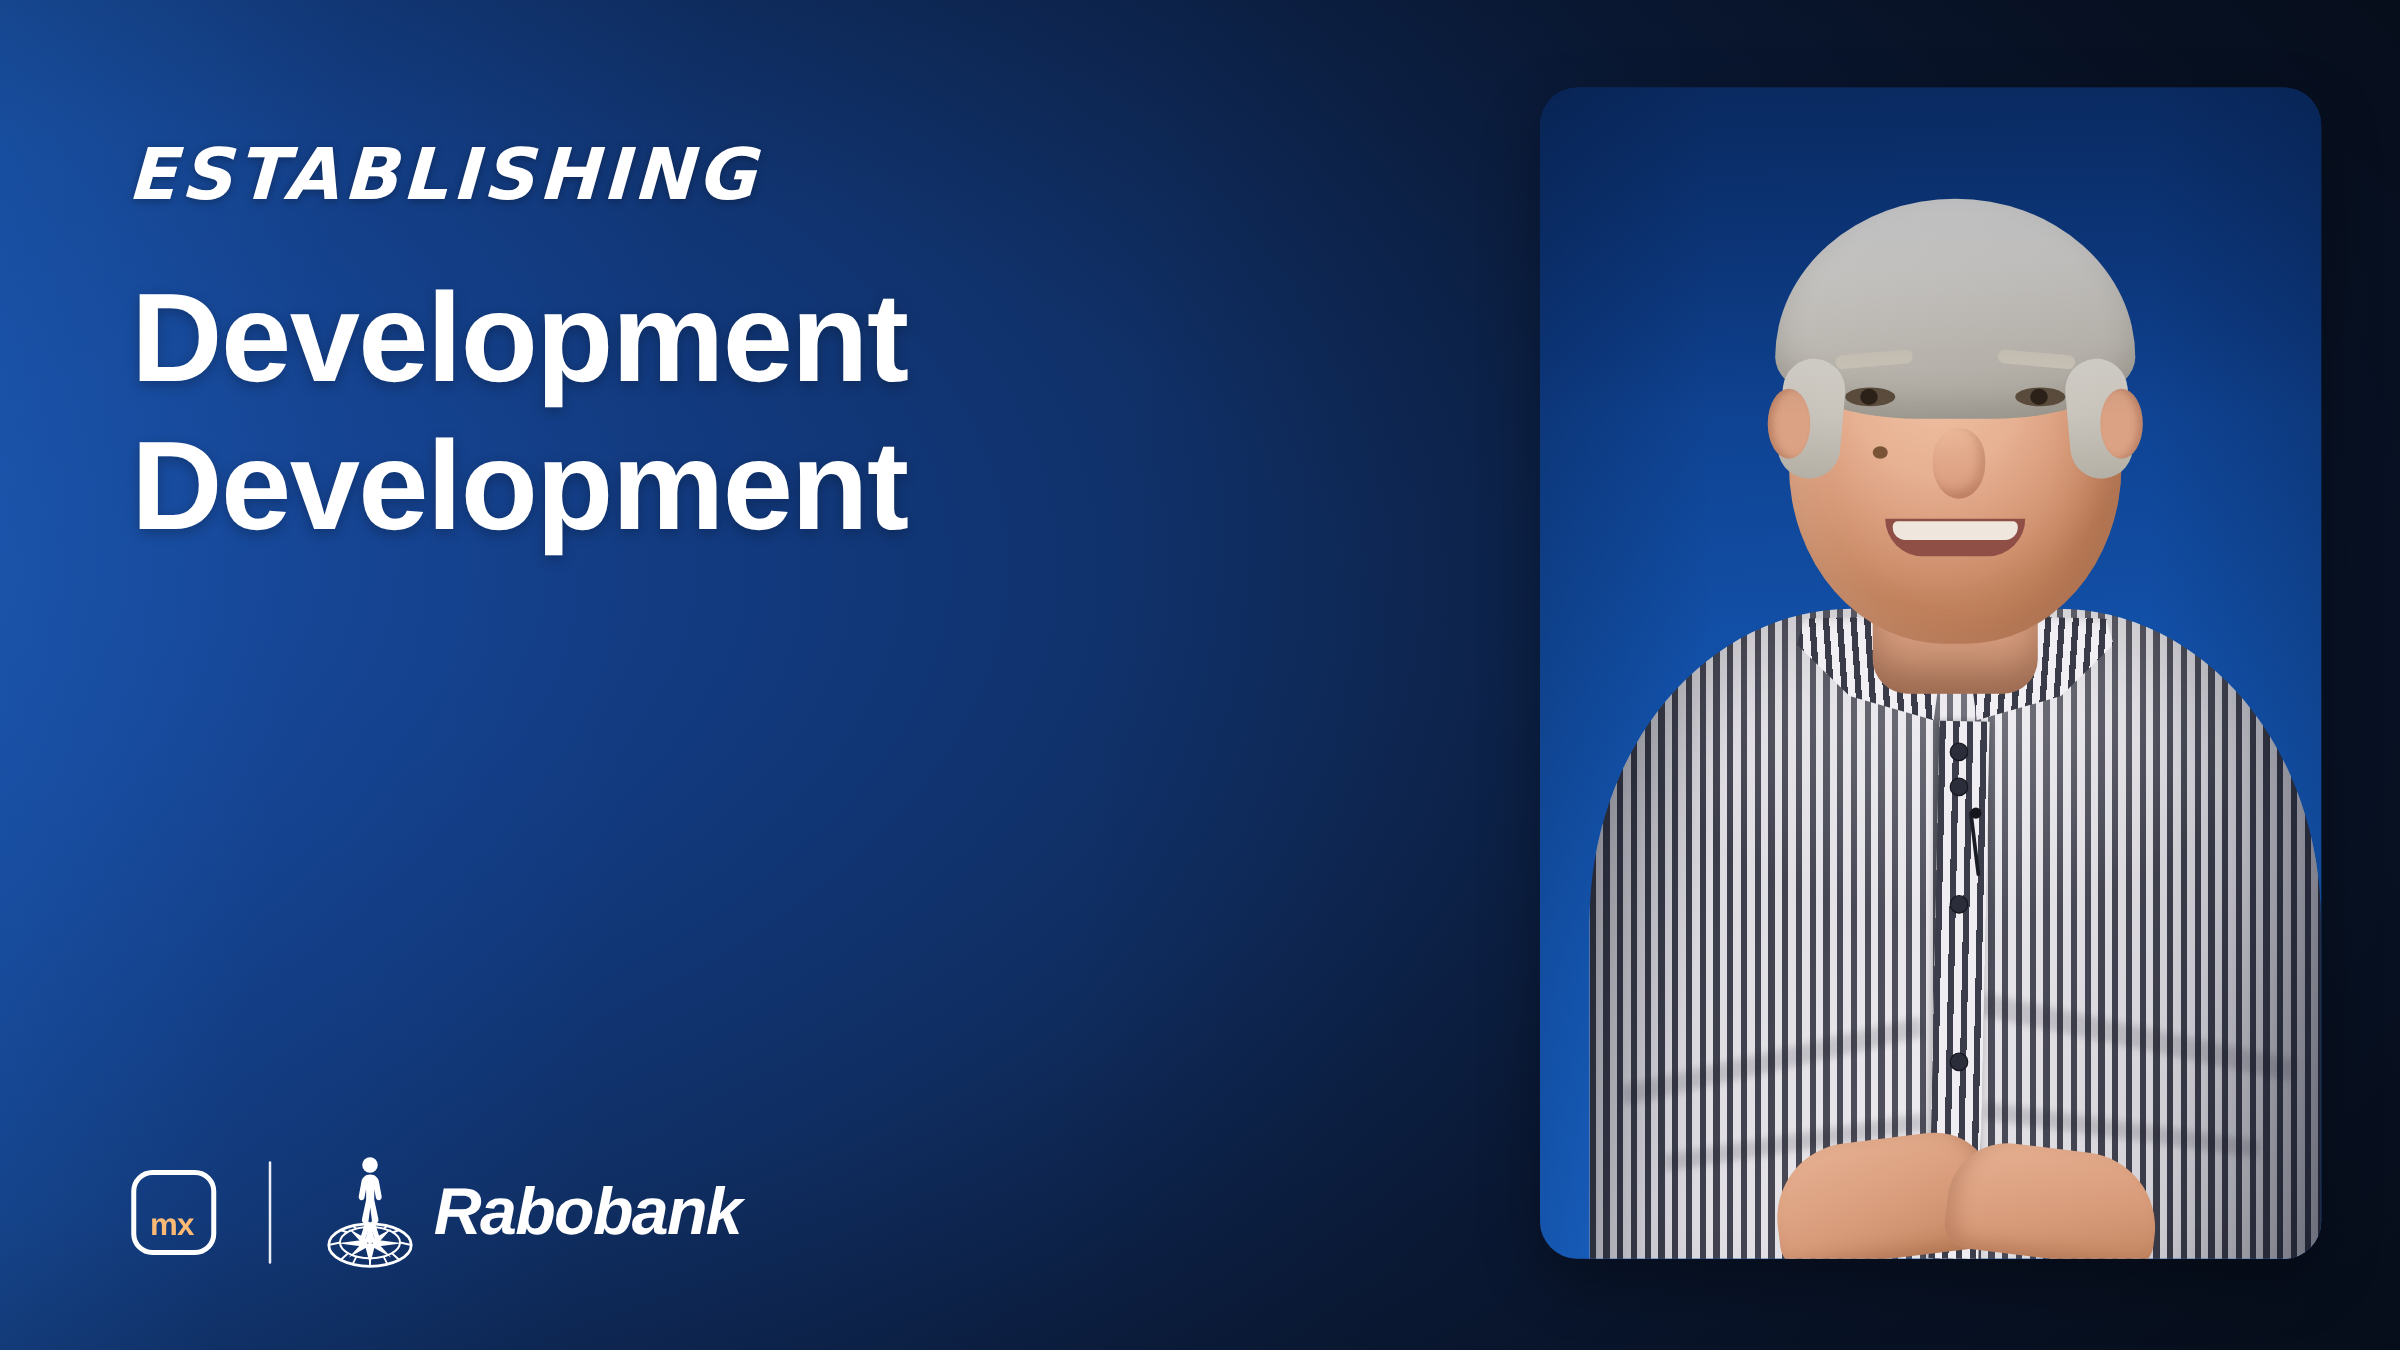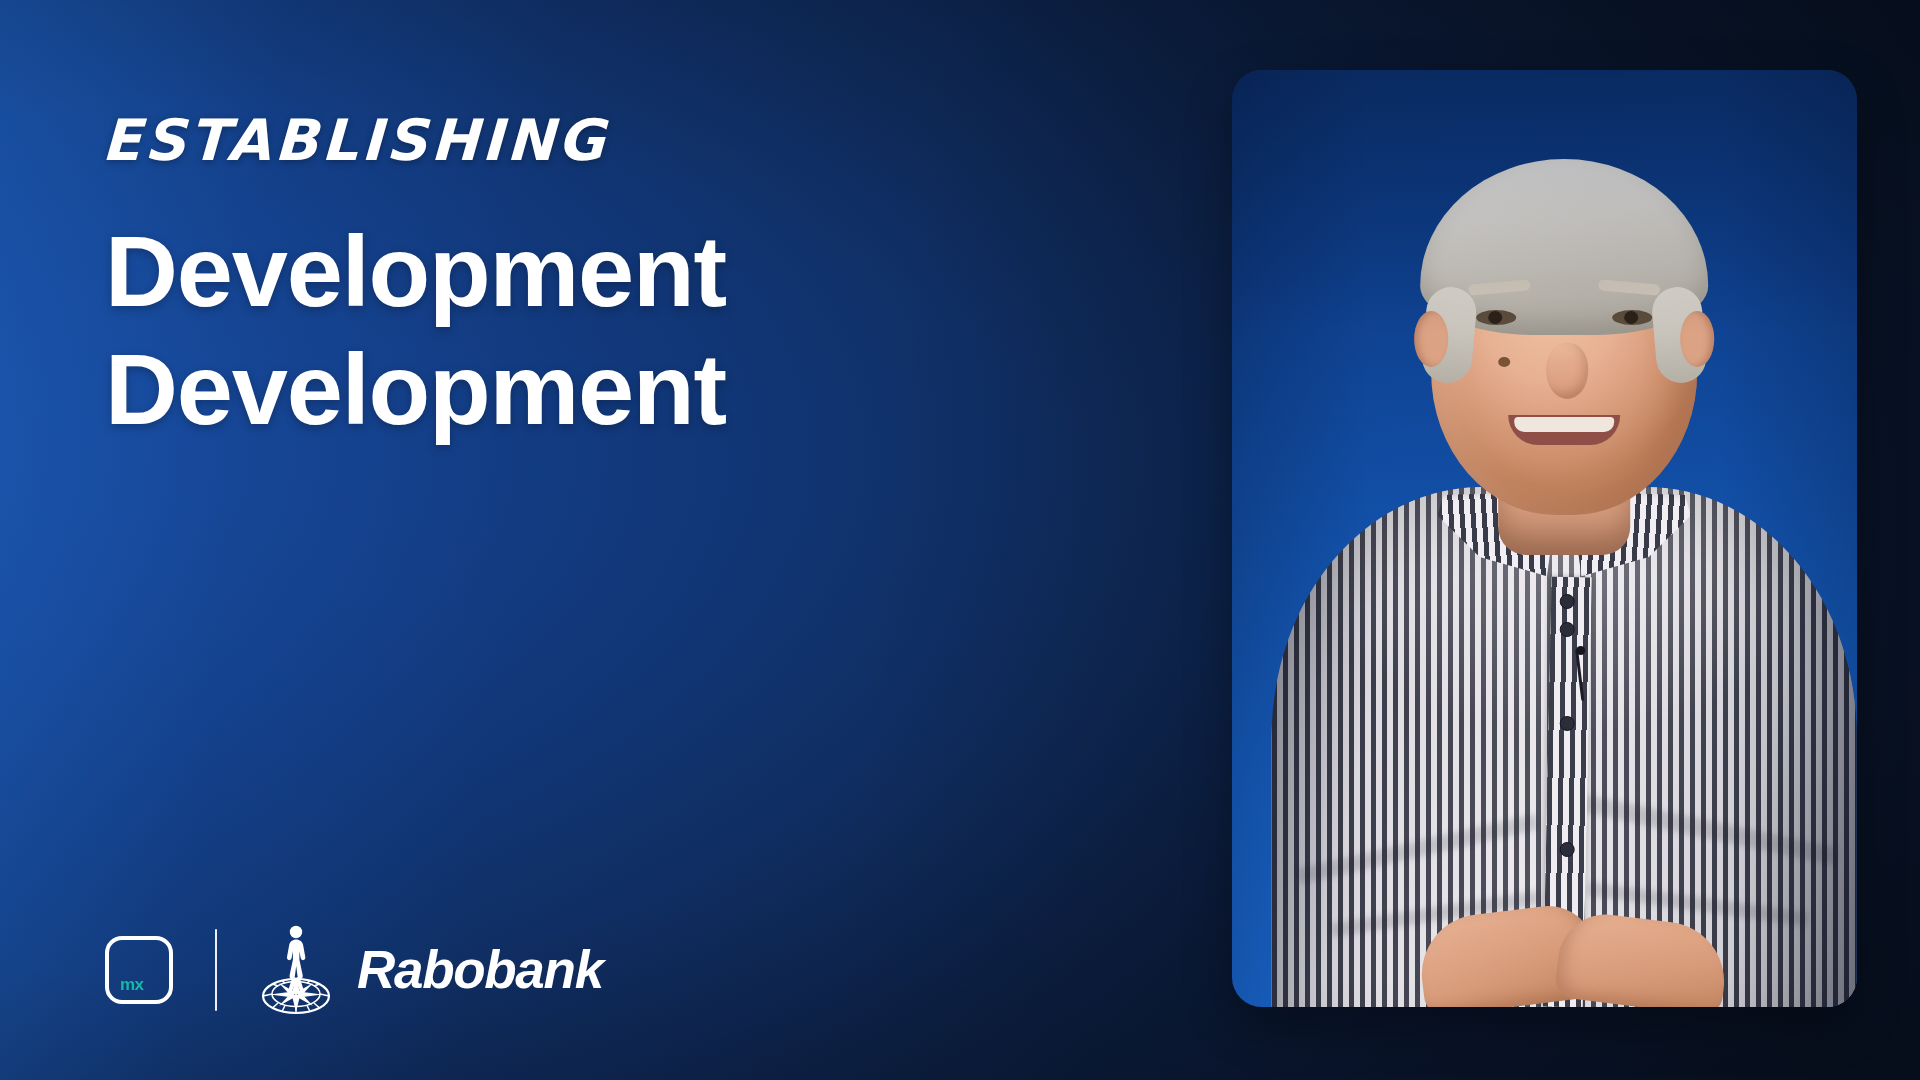--- a/index.html
+++ b/index.html
@@ -107,24 +107,24 @@
     width: 68px;
     height: 68px;
     border: 4px solid #ffffff;
     border-radius: 17px;
     box-sizing: border-box;
   }
   .mendix-mark .mx {
     position: absolute;
     left: 11px;
     bottom: 7px;
-    color: #14b8a6;
+    color: #fdba74;
     font-family: "Liberation Sans", sans-serif;
     font-weight: 700;
-    font-size: 17px;
+    font-size: 25px;
     letter-spacing: -0.6px;
     line-height: 1;
   }
   .mendix-word {
     color: #ffffff;
     font-family: "Liberation Sans", sans-serif;
     font-weight: 700;
     font-size: 59px;
     letter-spacing: -1.8px;
     line-height: 1;
@@ -136,21 +136,21 @@
     height: 82px;
     background: #ffffff;
     opacity: 0.92;
     margin: 0 36px 0 42px;
     border-radius: 1px;
   }
 
   .rabo-logo {
     display: flex;
     align-items: center;
-    gap: 18px;
+    gap: 8px;
   }
   .rabo-mark { width: 86px; height: 92px; display: block; }
   .rabo-word {
     color: #ffffff;
     font-family: "Liberation Sans", sans-serif;
     font-weight: 700;
     font-style: italic;
     font-size: 53px;
     letter-spacing: -1.3px;
     line-height: 1;

